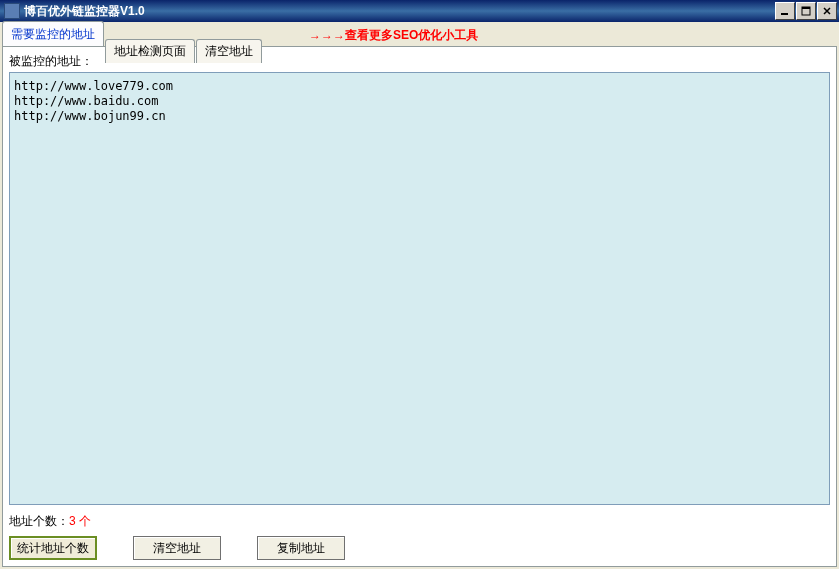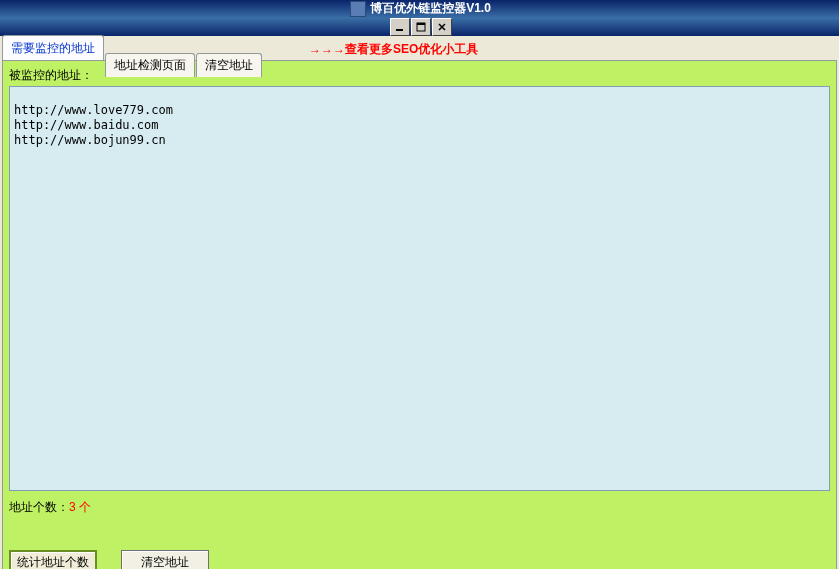--- a/index.html
+++ b/index.html
@@ -5,29 +5,28 @@
 * { box-sizing: border-box; margin: 0; padding: 0; }
 body {
   font-family: "SimSun", "宋体", sans-serif;
   font-size: 12px;
   background: #ece9d8;
   width: 839px;
   height: 569px;
   overflow: hidden;
 }
 .titlebar {
-  height: 36px;
+  height: 22px;
   background: linear-gradient(to bottom, #0a246a 0%, #3a6ea5 50%, #0a246a 100%);
   display: flex;
   align-items: center;
   justify-content: space-between;
   padding: 0 2px 0 4px;
   color: #fff;
   font-weight: bold;
-  flex-direction: column;
 }
 .titlebar-left { display: flex; align-items: center; gap: 4px; }
 .app-icon { width: 16px; height: 16px; background: #5a7eb4; display: inline-block; border: 1px solid #2a4a7a; }
 .win-controls { display: flex; gap: 1px; }
 .win-btn {
   width: 20px; height: 18px;
   background: #d4d0c8;
   border: 1px solid #fff;
   border-right-color: #404040;
   border-bottom-color: #404040;
@@ -70,21 +69,21 @@
 }
 .promo {
   margin-left: 46px;
   color: #ff0000;
   font-weight: bold;
   align-self: center;
   cursor: pointer;
 }
 .tabpanel {
   border: 1px solid #919b9c;
-  background: #bef264;
+  background: #ffffff;
   height: calc(100% - 22px);
   padding: 4px 6px 6px 6px;
   display: flex;
   flex-direction: column;
 }
 .label-row { margin: 2px 0 2px 0; }
 .textarea-wrap {
   flex: 1;
   position: relative;
   border: 1px solid #7f9db9;
@@ -92,38 +91,38 @@
   display: flex;
 }
 .textarea {
   flex: 1;
   background: #d6ecf0;
   border: none;
   resize: none;
   outline: none;
   font-family: "SimSun", "宋体", monospace;
   font-size: 12px;
-  padding: 16px 4px;
+  padding: 6px 4px;
   line-height: 15px;
   white-space: pre;
   overflow-y: scroll;
 }
 .textarea::-webkit-scrollbar { width: 17px; }
 .textarea::-webkit-scrollbar-track { background: #ece9d8; }
 .textarea::-webkit-scrollbar-thumb { background: #c0c0c0; border: 1px solid #808080; }
 .textarea::-webkit-scrollbar-button {
   background: #ece9d8;
   border: 1px solid #fff;
   border-right-color: #808080;
   border-bottom-color: #808080;
   height: 17px;
 }
 .count-row { margin: 8px 0 6px 0; }
 .count-num { color: #ff0000; }
-.btn-row { display: flex; gap: 24px; margin-top: 28px; }
+.btn-row { display: flex; gap: 36px; }
 .btn {
   width: 88px;
   height: 24px;
   background: #f2f0e4;
   border: 1px solid #707070;
   cursor: pointer;
   font-family: inherit;
   font-size: 12px;
   box-shadow: inset 1px 1px 0 #fff;
 }
@@ -177,15 +176,16 @@
 http://www.bojun99.cn</textarea>
     </div>
 
     <div class="count-row">
       <span>地址个数：</span><span class="count-num">3 个</span>
     </div>
 
     <div class="btn-row">
       <button class="btn primary">统计地址个数</button>
       <button class="btn">清空地址</button>
+      <button class="btn">复制地址</button>
     </div>
   </div>
 </div>
 
 </body></html>

